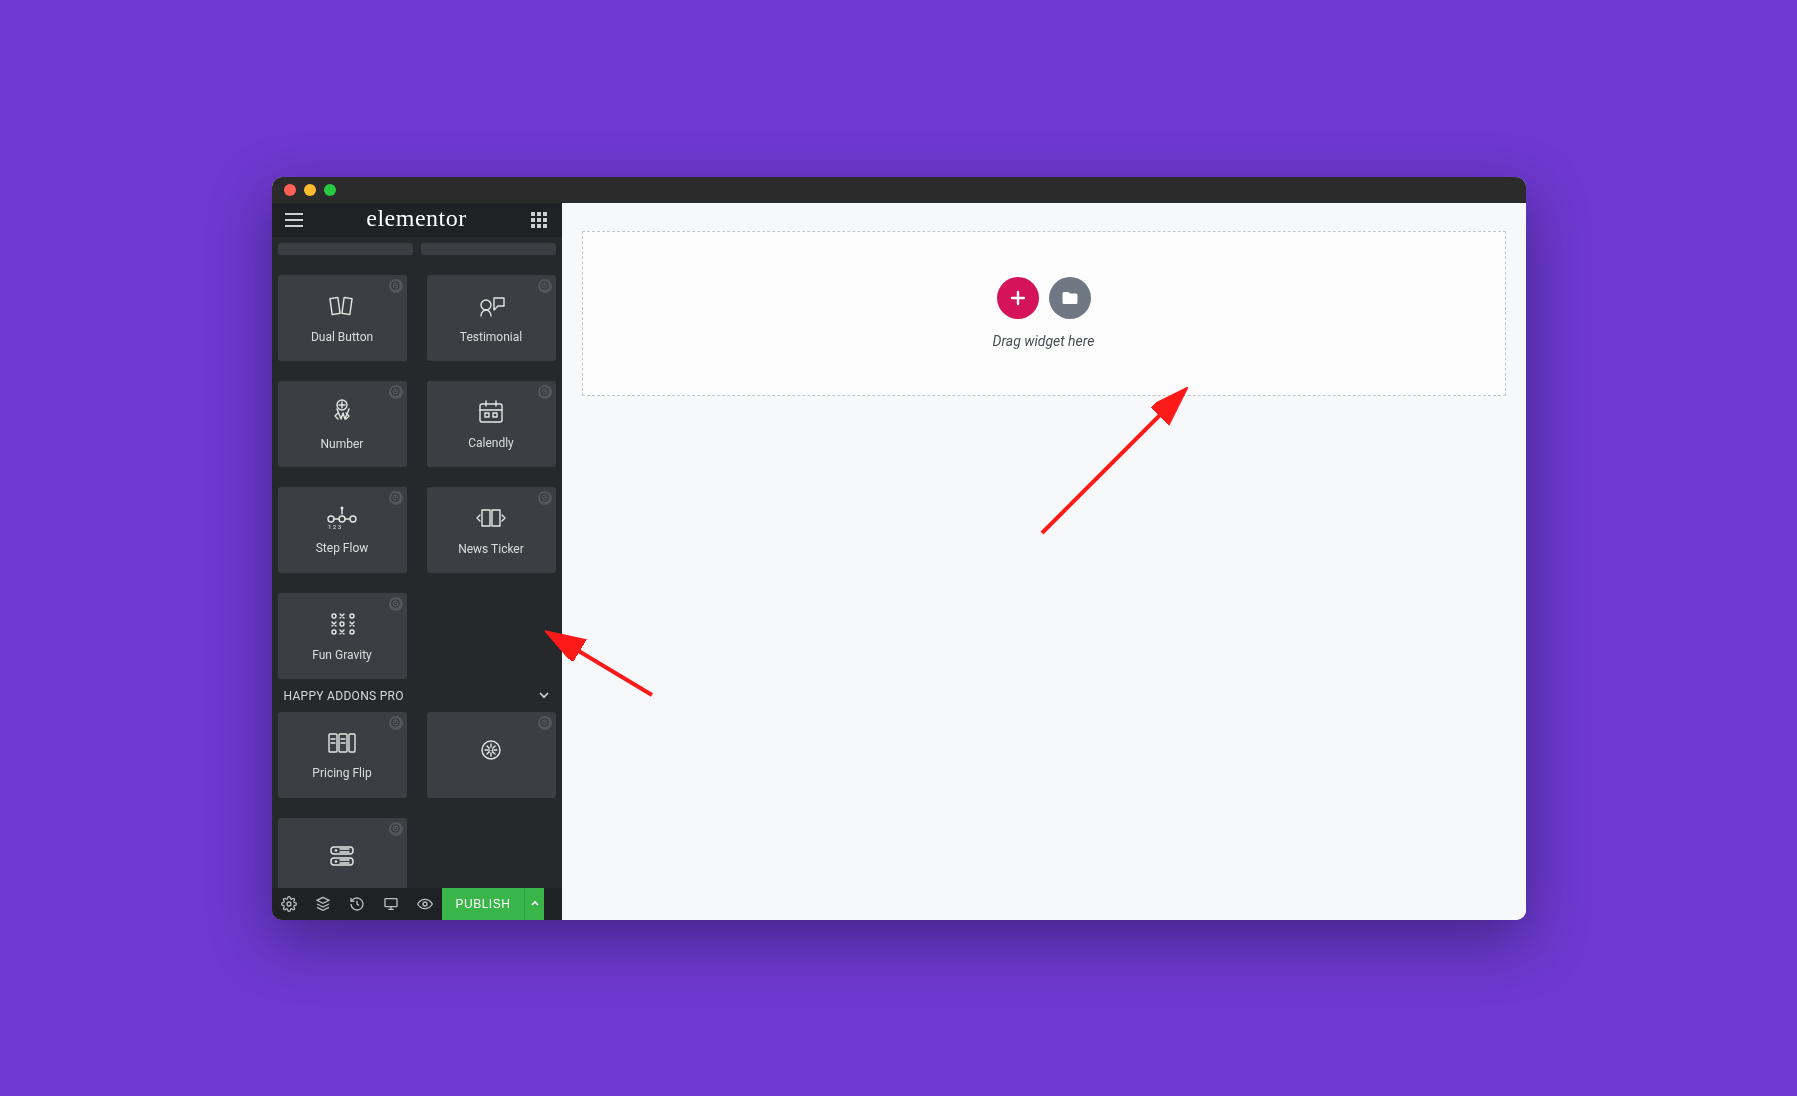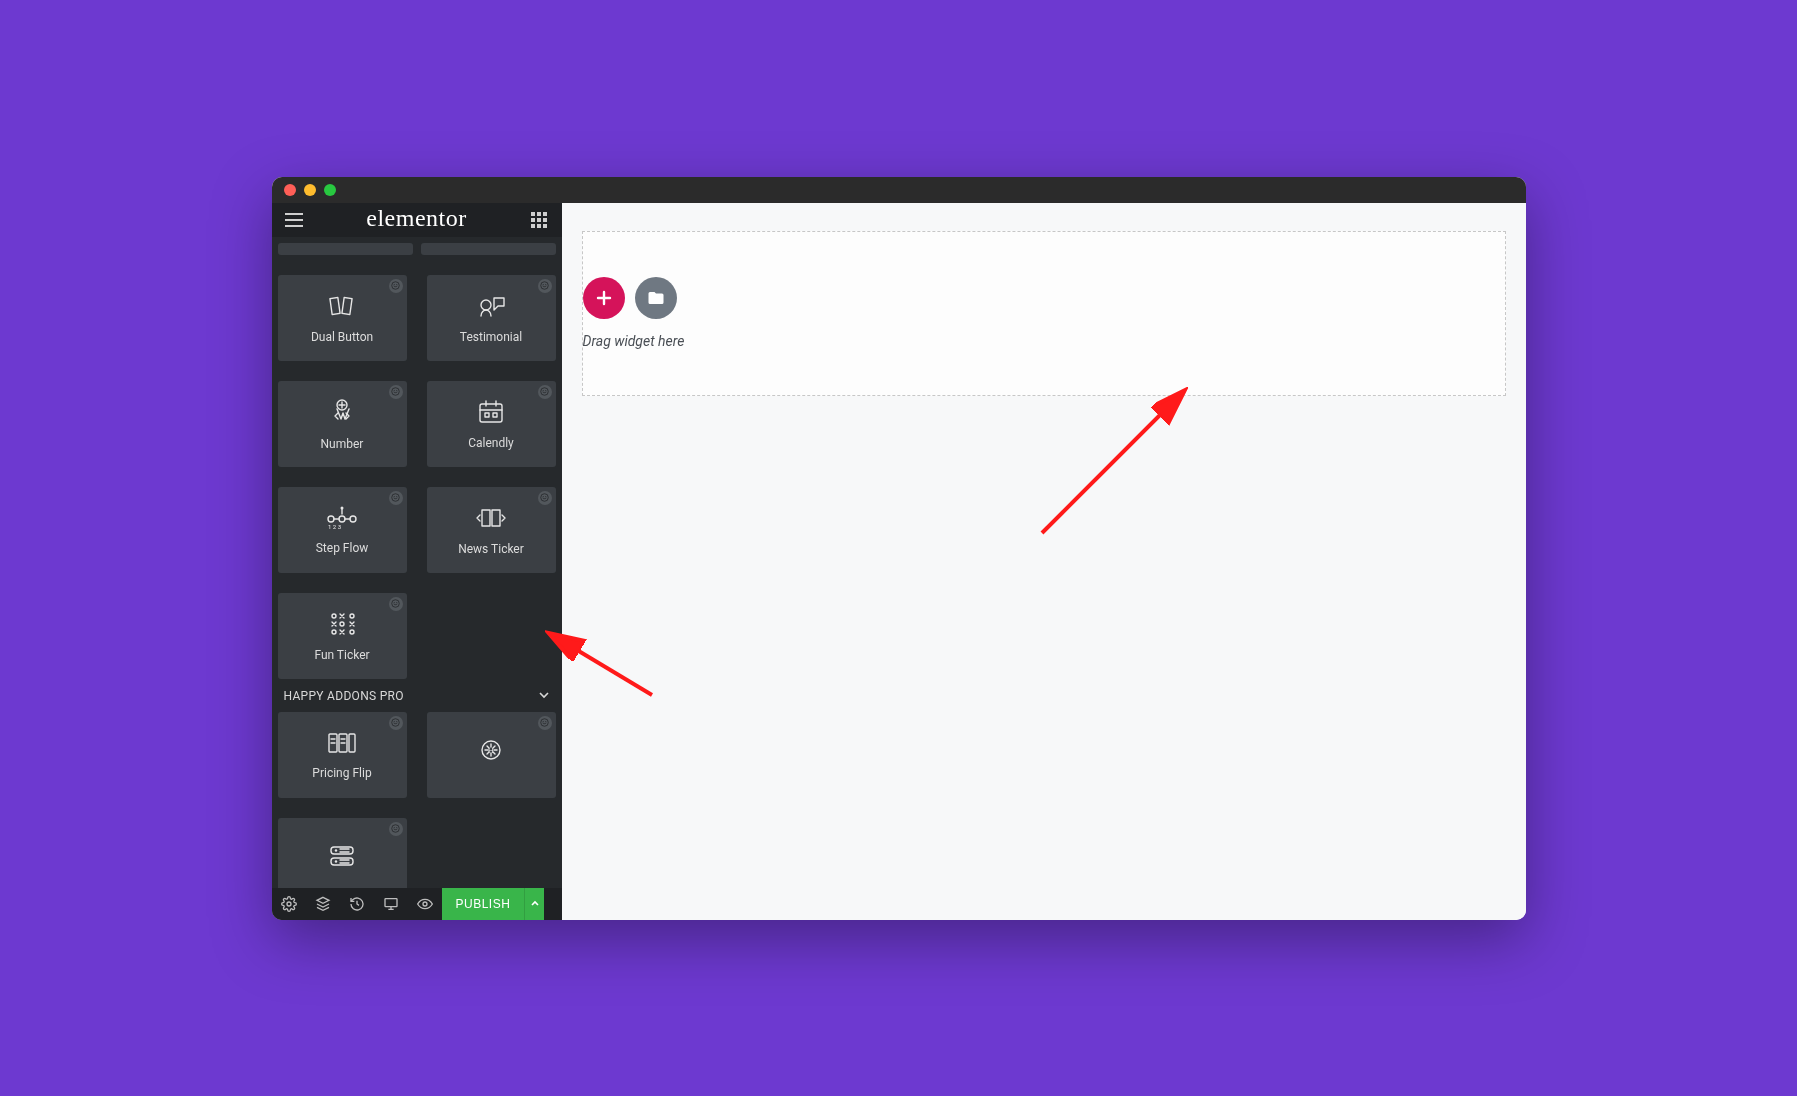--- a/index.html
+++ b/index.html
@@ -184,20 +184,21 @@
     overflow: hidden;
   }
 
   .dropzone {
     position: absolute;
     top: 28px; left: 20px; right: 20px;
     height: 165px;
     border: 1px dashed #c7c7c7;
     display: flex;
     flex-direction: column;
+    align-items: center;
     justify-content: center;
     gap: 14px;
     background: #fdfdfd;
   }
   .dz-buttons { display: flex; gap: 10px; }
   .dz-btn {
     width: 42px; height: 42px; border-radius: 50%;
     display: flex; align-items: center; justify-content: center;
     cursor: pointer; color: #fff;
   }
@@ -370,21 +371,21 @@
                     <path d="M14 4l4 4M18 4l-4 4"></path>
                     <circle cx="26" cy="6" r="2"></circle>
                     <path d="M6 12l4 4M10 12l-4 4"></path>
                     <circle cx="16" cy="14" r="2"></circle>
                     <path d="M24 12l4 4M28 12l-4 4"></path>
                     <circle cx="8" cy="22" r="2"></circle>
                     <path d="M14 20l4 4M18 20l-4 4"></path>
                     <circle cx="26" cy="22" r="2"></circle>
                   </g>
                 </svg></span>
-              <span class="label">Fun Ticker</span>
+              <span class="label">Fun Gravity</span>
             </div>
           </div>
         <div class="widget-grid">
           <div class="section-header">
             <span>HAPPY ADDONS PRO</span>
             <span class="caret">
               <svg width="12" height="12" viewBox="0 0 12 12">
                   <path d="M2 4l4 4 4-4" stroke="#d8d8d8" stroke-width="1.6" fill="none"></path>
                 </svg>
             </span>

